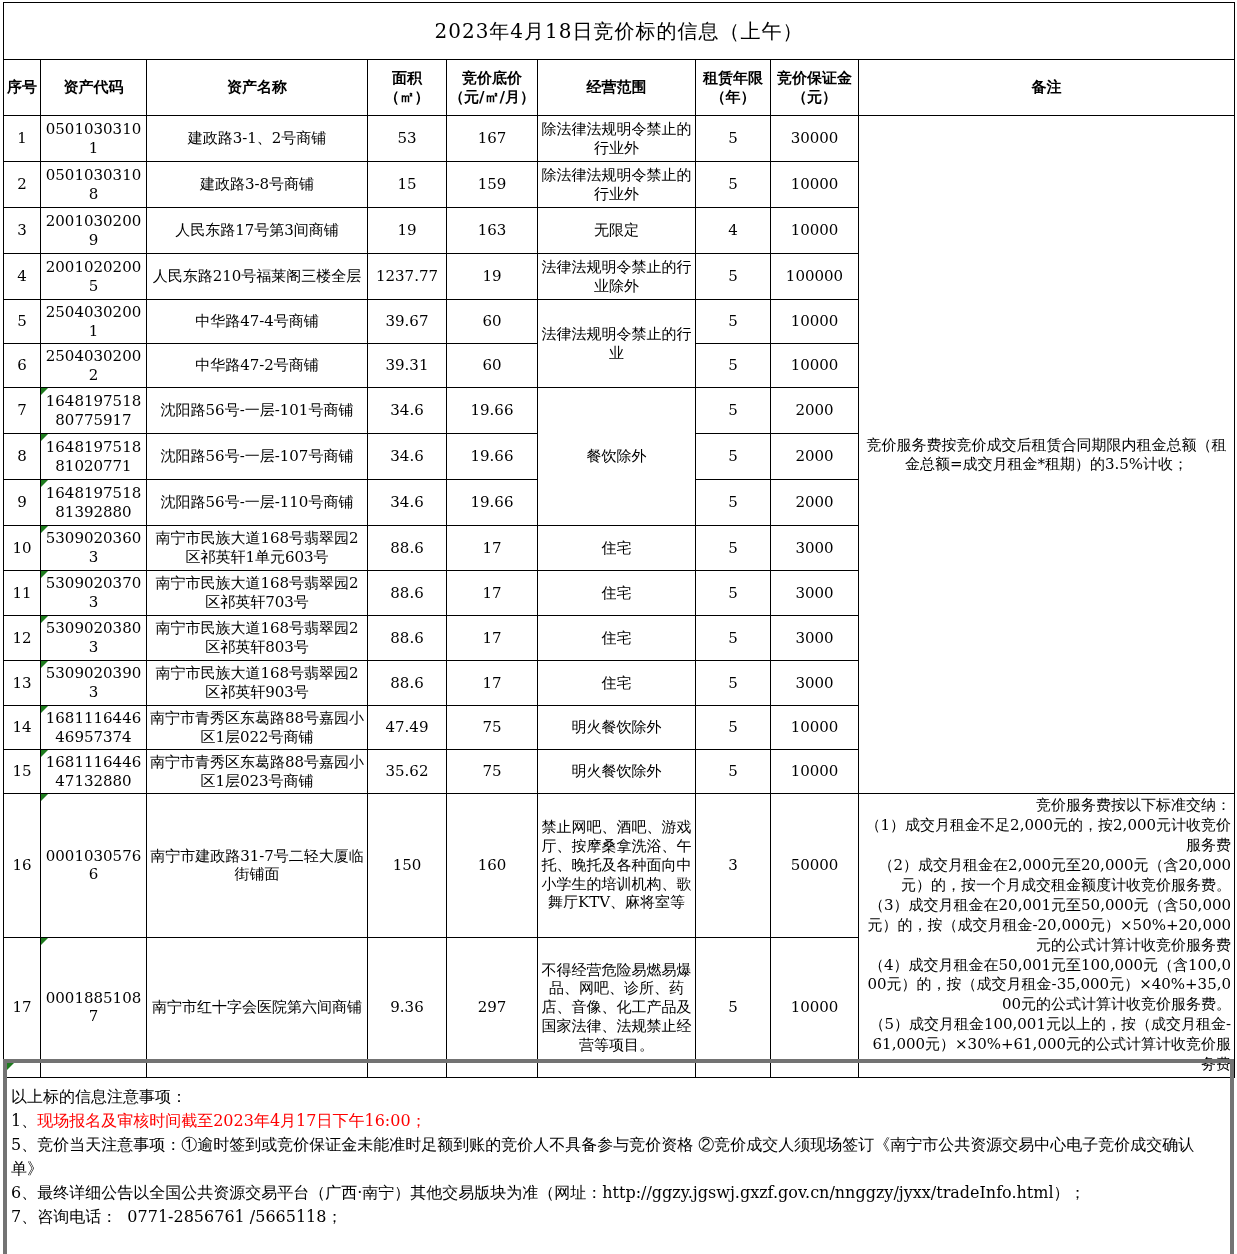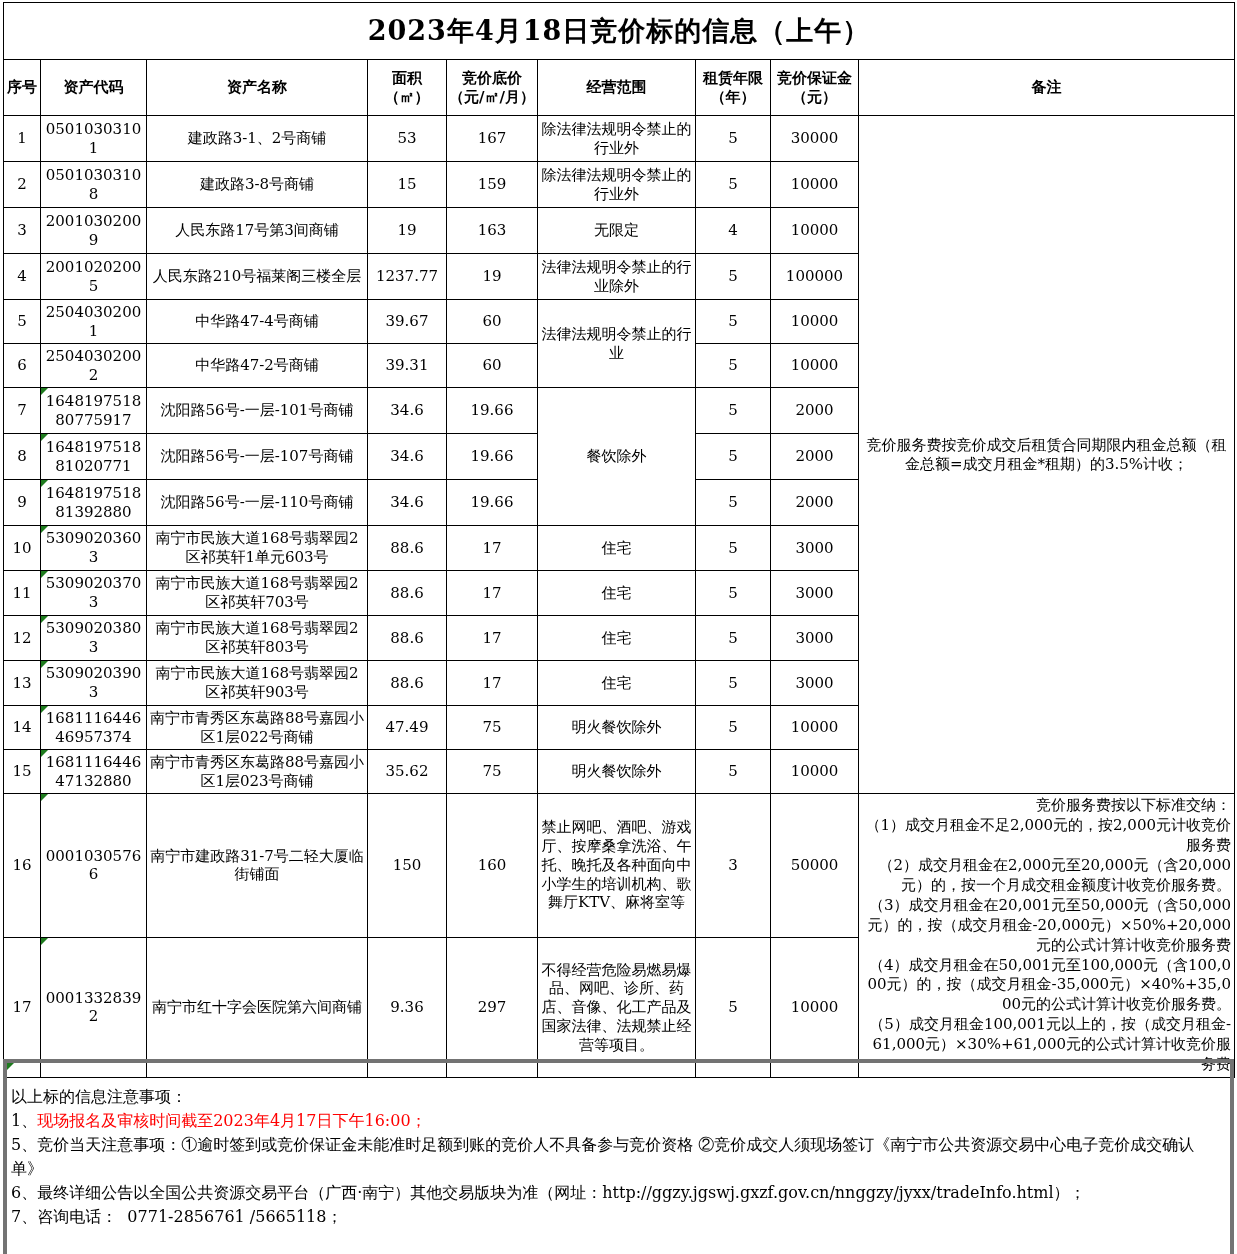--- a/index.html
+++ b/index.html
@@ -1,21 +1,21 @@
 <!DOCTYPE html>
 <html><head>
 <meta charset="utf-8">
 <style>
   html,body{margin:0;padding:0;background:#fff;}
   body{width:1237px;height:1254px;font-family:"DejaVu Serif","Liberation Serif",serif;color:#000;}
   .page{position:relative;width:1237px;height:1254px;background:#fff;overflow:hidden;}
   table.main{position:absolute;left:3px;top:2px;width:1231px;border-collapse:collapse;table-layout:fixed;}
   td,th{border:1px solid #000;text-align:center;vertical-align:middle;font-size:15px;line-height:1.25;
         padding:0 2px;word-break:break-all;position:relative;overflow:hidden;}
-  .title-cell{height:56px;font-size:27px;font-weight:bold;letter-spacing:1px;}
+  .title-cell{height:56px;font-size:20px;font-weight:normal;letter-spacing:1px;}
   th{height:55px;font-weight:bold;}
   tr.h46{height:46px;} tr.h45{height:45px;} tr.h44{height:44px;}
   tr.h133{height:133px;} tr.h130{height:130px;}
   .remark-main{font-size:15px;margin-left:41px;}
   .remark-tiers{text-align:right;white-space:pre-wrap;line-height:1.33;padding:2px 3px;font-size:15px;}
   .flag{position:absolute;top:0;left:0;width:0;height:0;
         border-top:7px solid #1E7B1E;border-right:7px solid transparent;}
   .notes{position:absolute;left:3px;top:1059px;width:1231px;height:213px;border:4px solid #737373;
          box-sizing:border-box;padding:22px 4px 0 4px;font-size:16px;line-height:24px;}
   .note-line{white-space:pre-wrap;}
@@ -213,21 +213,21 @@
     <td>50000</td>
     <td class="remark-tiers" rowspan="2">竞价服务费按以下标准交纳：
 （1）成交月租金不足2,000元的，按2,000元计收竞价服务费
 （2）成交月租金在2,000元至20,000元（含20,000元）的，按一个月成交租金额度计收竞价服务费。
 （3）成交月租金在20,001元至50,000元（含50,000元）的，按（成交月租金-20,000元）×50%+20,000元的公式计算计收竞价服务费
 （4）成交月租金在50,001元至100,000元（含100,000元）的，按（成交月租金-35,000元）×40%+35,000元的公式计算计收竞价服务费。
 （5）成交月租金100,001元以上的，按（成交月租金-61,000元）×30%+61,000元的公式计算计收竞价服务费</td>
   </tr>
   <tr class="h130">
     <td>17</td>
-    <td><span class="flag"></span><span>00013328392</span></td>
+    <td><span class="flag"></span><span>00018851087</span></td>
     <td>南宁市红十字会医院第六间商铺</td>
     <td>9.36</td>
     <td>297</td>
     <td>不得经营危险易燃易爆品、网吧、诊所、药店、音像、化工产品及国家法律、法规禁止经营等项目。</td>
     <td>5</td>
     <td>10000</td>
   </tr>
 </tbody>
     </table>
 

